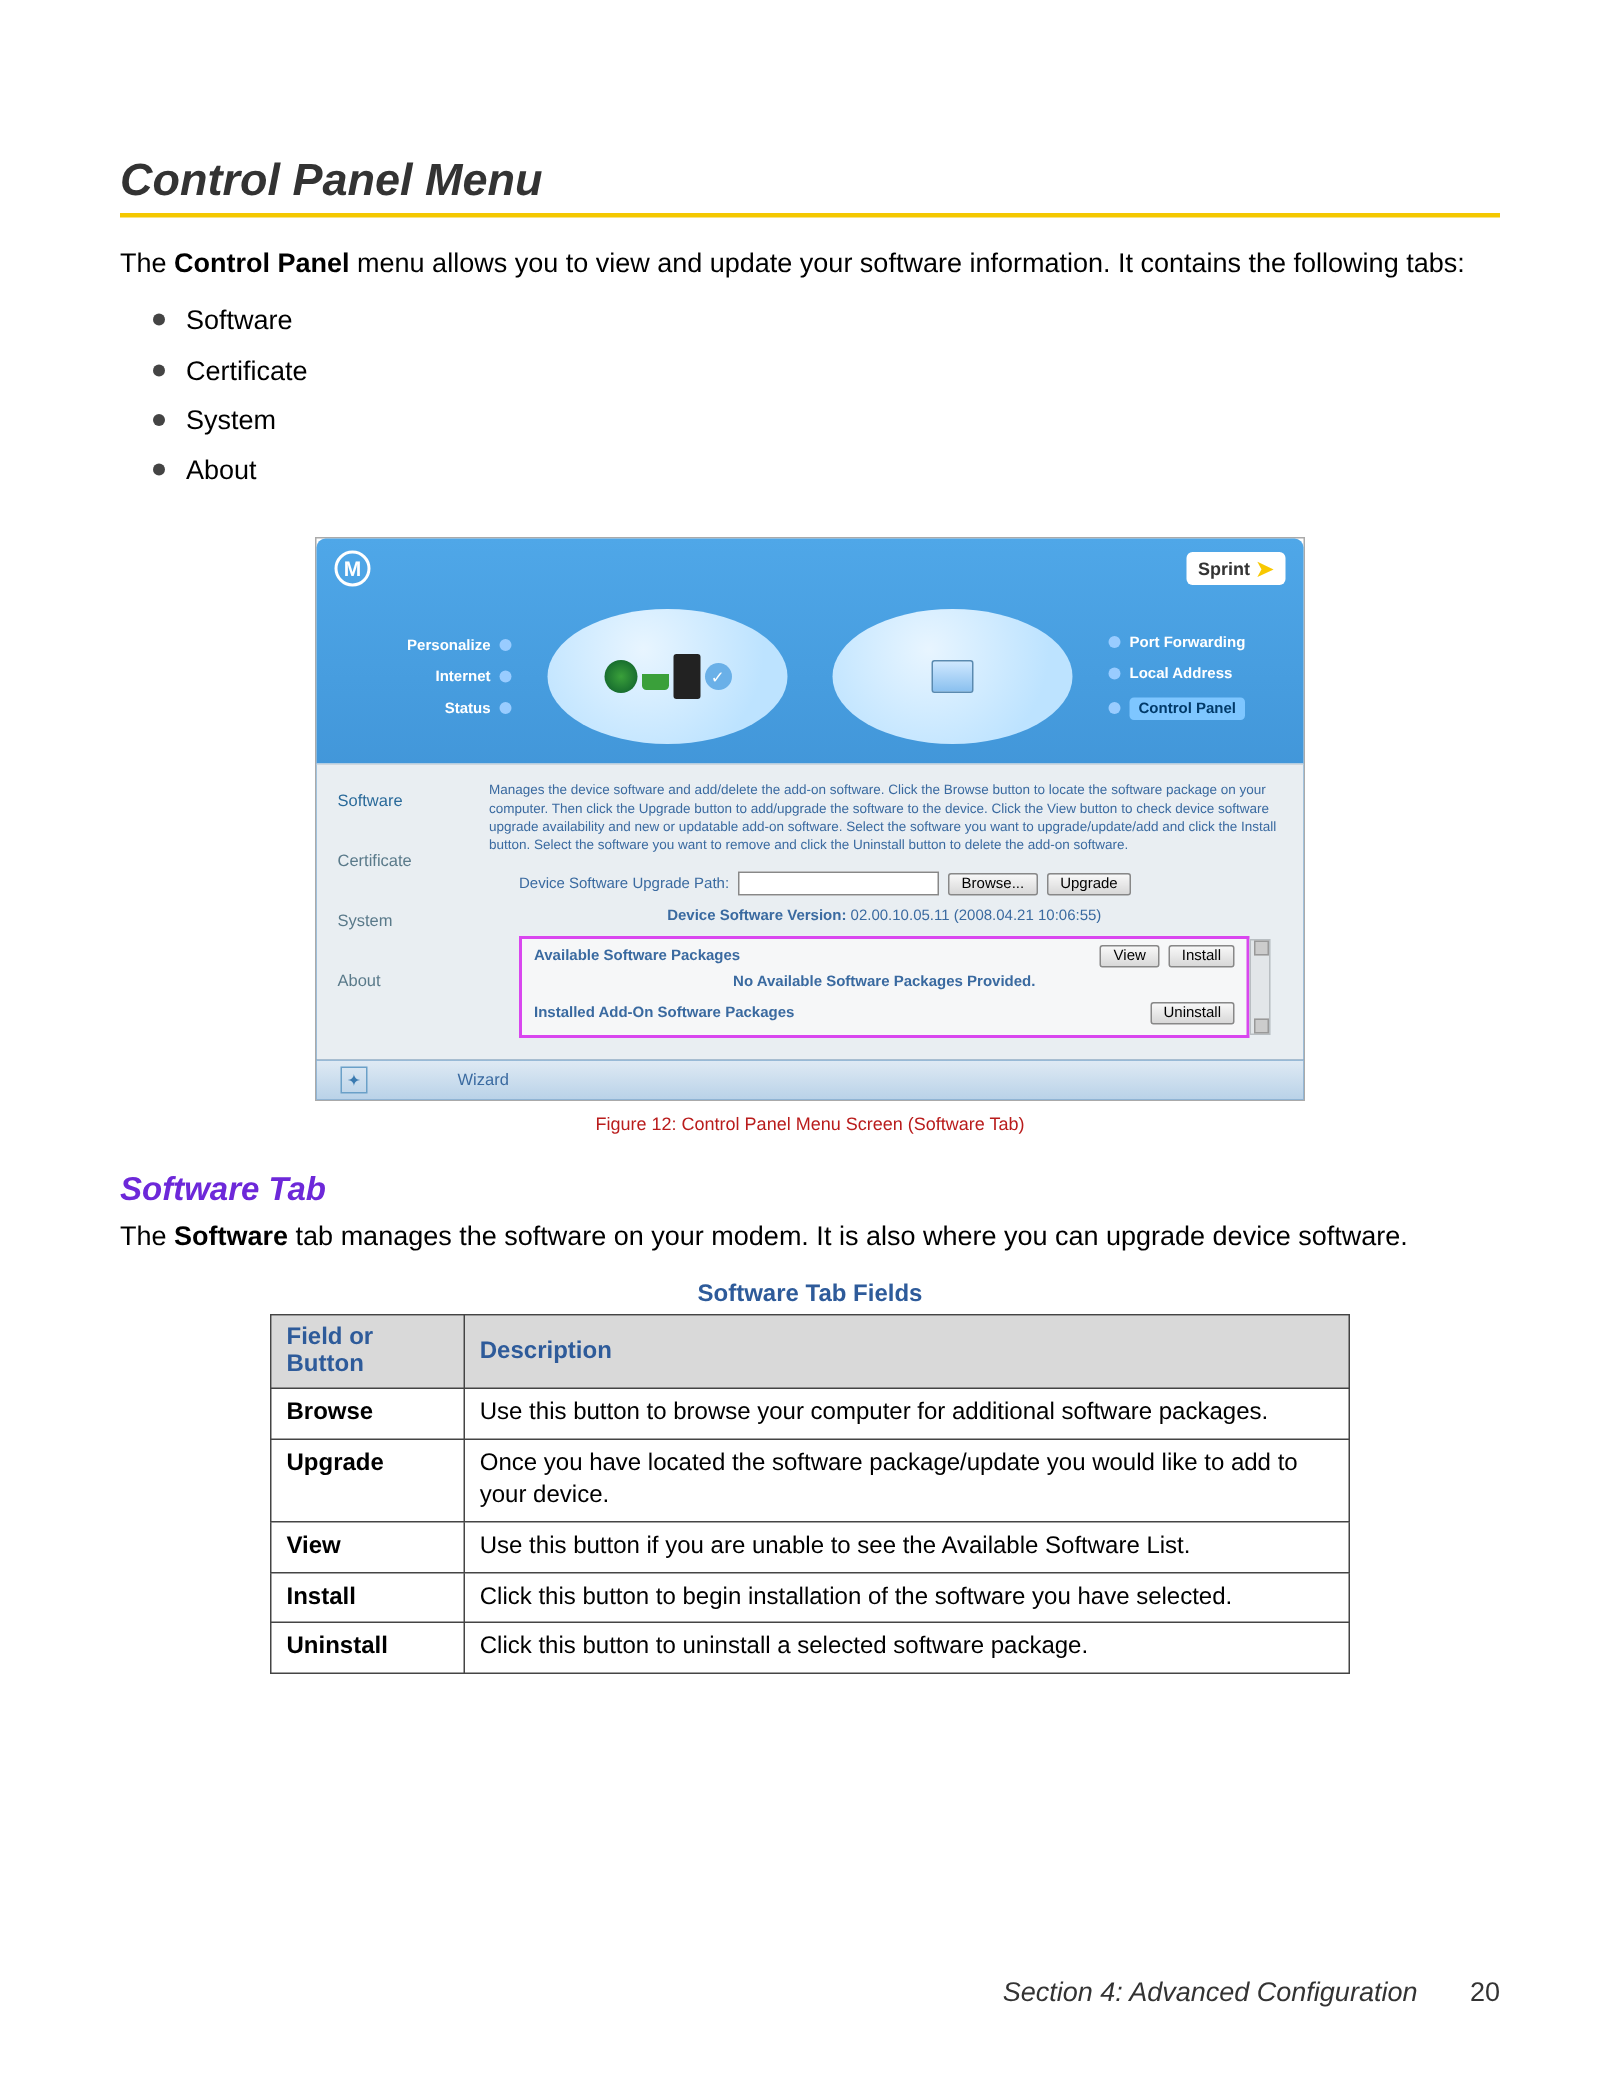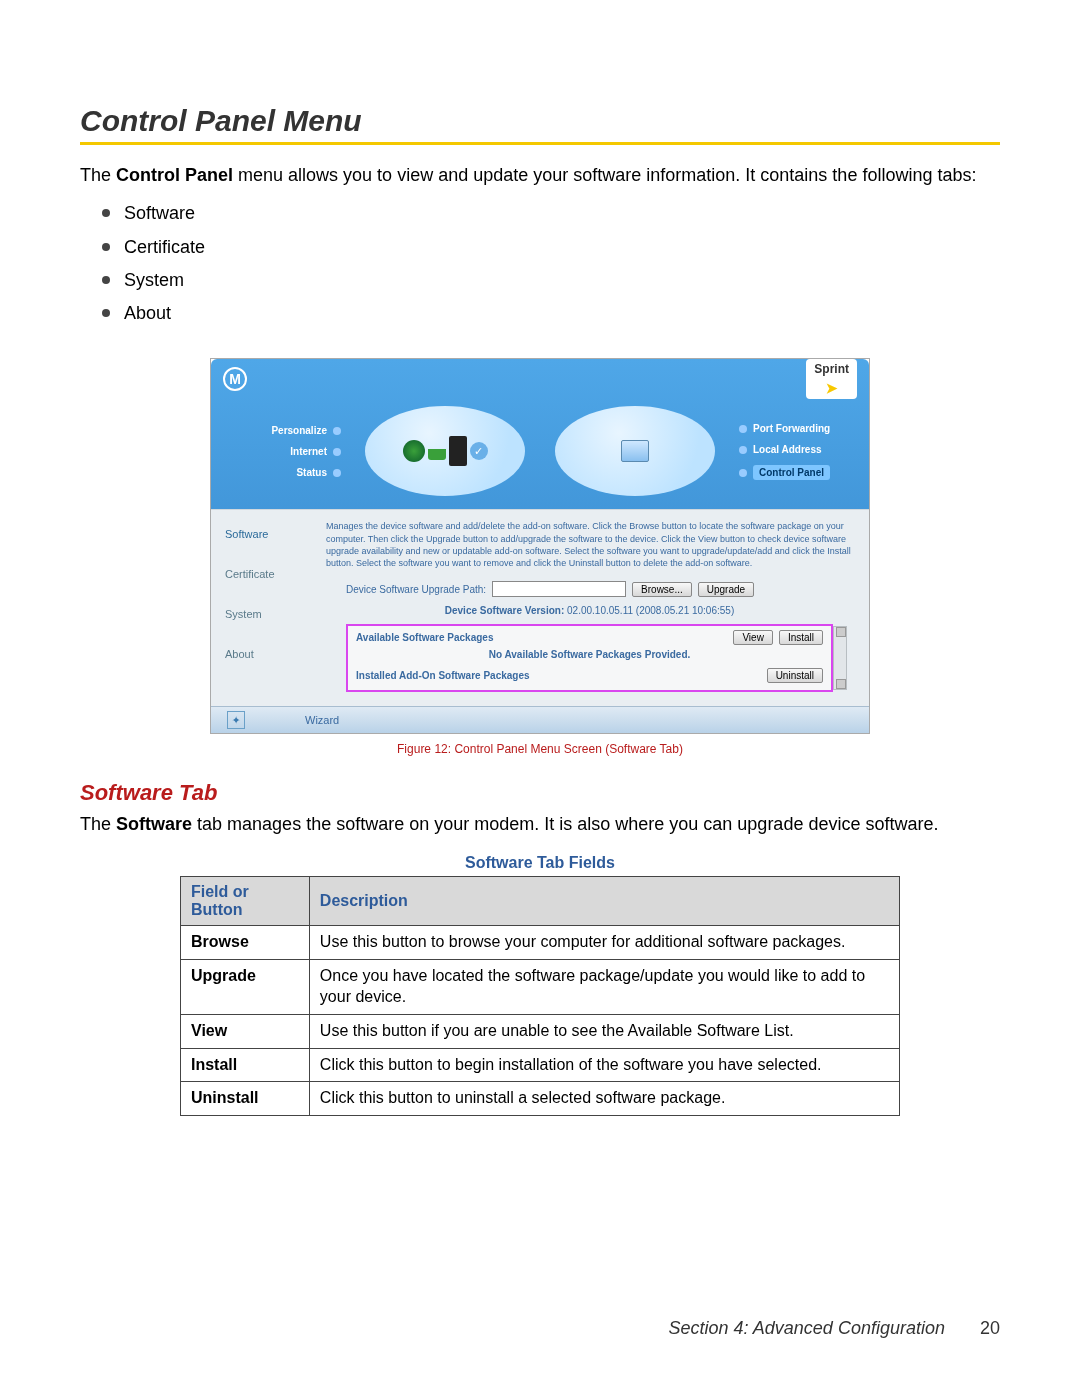--- a/index.html
+++ b/index.html
@@ -73,21 +73,21 @@
     display: flex; align-items: center; justify-content: center;
     color: #fff; font-weight: bold; font-size: 14px;
   }
   .sprint {
     background: #fff;
     border-radius: 4px;
     padding: 3px 8px;
     font-weight: bold;
     font-size: 12px;
     color: #333;
-    display: flex; align-items: center; gap: 4px; flex-direction: column;
+    display: flex; align-items: center; gap: 4px;
   }
   .sprint-wing { color: #f8c800; font-size: 14px; }
   .nav-row {
     display: flex;
     height: 110px;
     align-items: center;
     padding: 0 10px 6px 10px;
     position: relative;
   }
   .nav-left {
@@ -232,21 +232,21 @@
   }
   .fig-caption {
     text-align: center;
     font-size: 12px;
     margin: 8px 0 24px 0;
     color: #b91c1c;
   }
   .h2 {
     font-size: 22px;
     font-style: italic;
-    color: #b91c1c;
+    color: #6d28d9;
     margin-bottom: 6px;
   }
   .p2 {
     font-size: 18px;
     line-height: 1.35;
     margin-bottom: 18px;
   }
   .table-shell {
     width: 720px;
     margin: 0 auto;
@@ -357,21 +357,21 @@
 
           <div class="upgrade-row">
             <span>Device Software Upgrade Path:</span>
             <input type="text" style="">
             <button class="mini-btn">Browse...</button>
             <button class="mini-btn">Upgrade</button>
           </div>
 
           <div class="version-line">
             <b>Device Software Version:</b>
-            <span>02.00.10.05.11 (2008.05.21 10:06:55)</span>
+            <span>02.00.10.05.11 (2008.04.21 10:06:55)</span>
           </div>
 
           <div class="pkg-area" style="margin-right:20px;">
             <div class="pkg-head">
               <span class="title">Available Software Packages</span>
               <button class="mini-btn">View</button>
               <button class="mini-btn">Install</button>
             </div>
             <div class="pkg-msg">No Available Software Packages Provided.</div>
             <div class="pkg-head">

